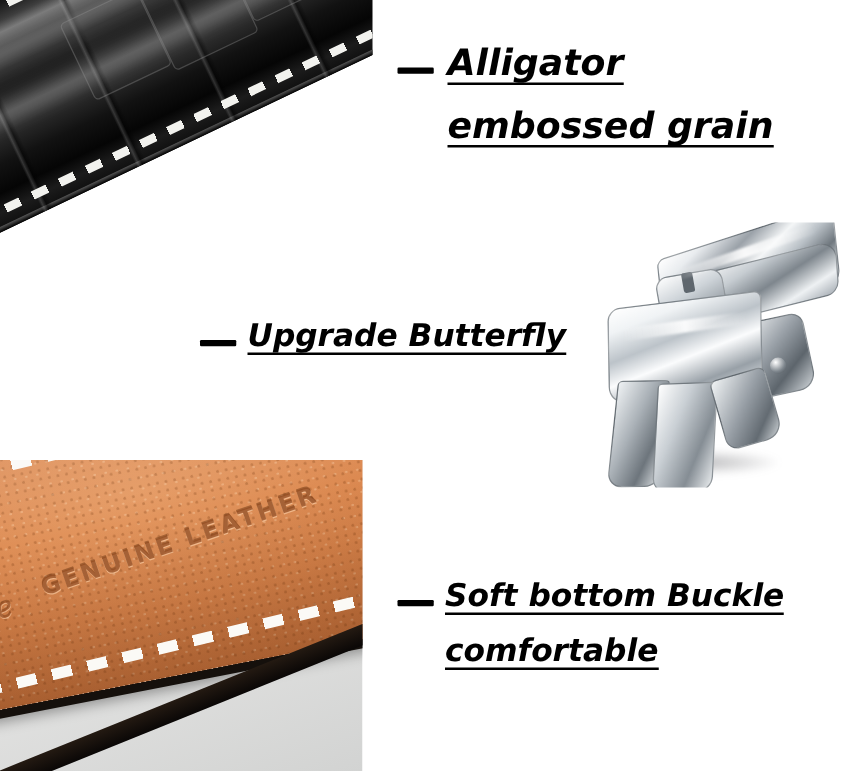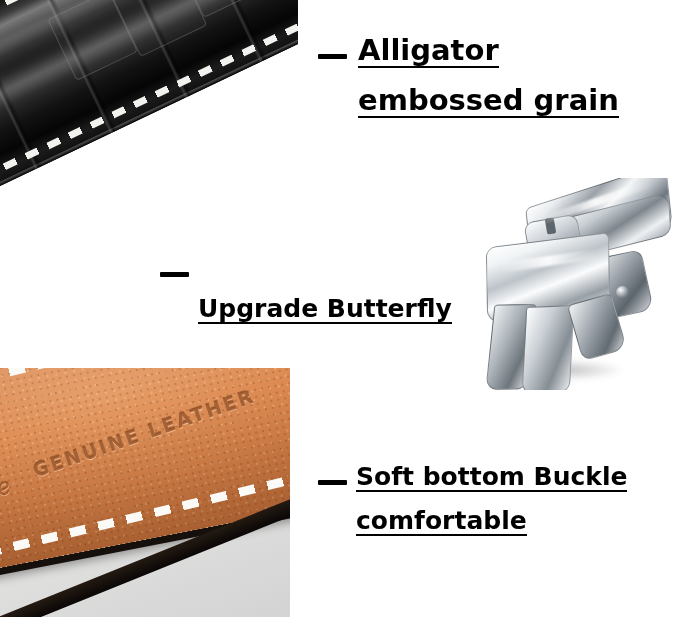--- a/index.html
+++ b/index.html
@@ -275,38 +275,39 @@
     height: 5px;
     background: #000000;
     border-radius: 1px;
   }
   .lines {
     position: absolute;
   }
   .line {
     display: block;
     font-family: "DejaVu Sans", sans-serif;
+    font-style: italic;
     font-weight: 600;
     color: #000000;
     white-space: nowrap;
     border-bottom: 2px solid #000000;
     width: -moz-fit-content;
     width: fit-content;
     padding-bottom: 1px;
   }
 
   #callout-alligator { left: 318px; top: 36px; }
   #callout-alligator .dash { left: 0px; top: 18px; }
   #callout-alligator .lines { left: 40px; top: 0px; }
   #callout-alligator .line { font-size: 29px; line-height: 1.0; margin-bottom: 18px; }
 
   #callout-buckle { left: 160px; top: 256px; }
   #callout-buckle .dash { left: 0px; top: 16px; }
   #callout-buckle .lines { left: 38px; top: 0px; }
-  #callout-buckle .line { font-size: 25px; line-height: 1.0; margin-bottom: 16px; margin-top: 40px; }
+  #callout-buckle .line { font-size: 25px; line-height: 1.0; margin-bottom: 16px; }
 
   #callout-soft { left: 318px; top: 464px; }
   #callout-soft .dash { left: 0px; top: 16px; }
   #callout-soft .lines { left: 38px; top: 0px; }
   #callout-soft .line { font-size: 25px; line-height: 1.0; margin-bottom: 16px; }
 </style>
 </head>
 <body>
 
 <div id="page">

